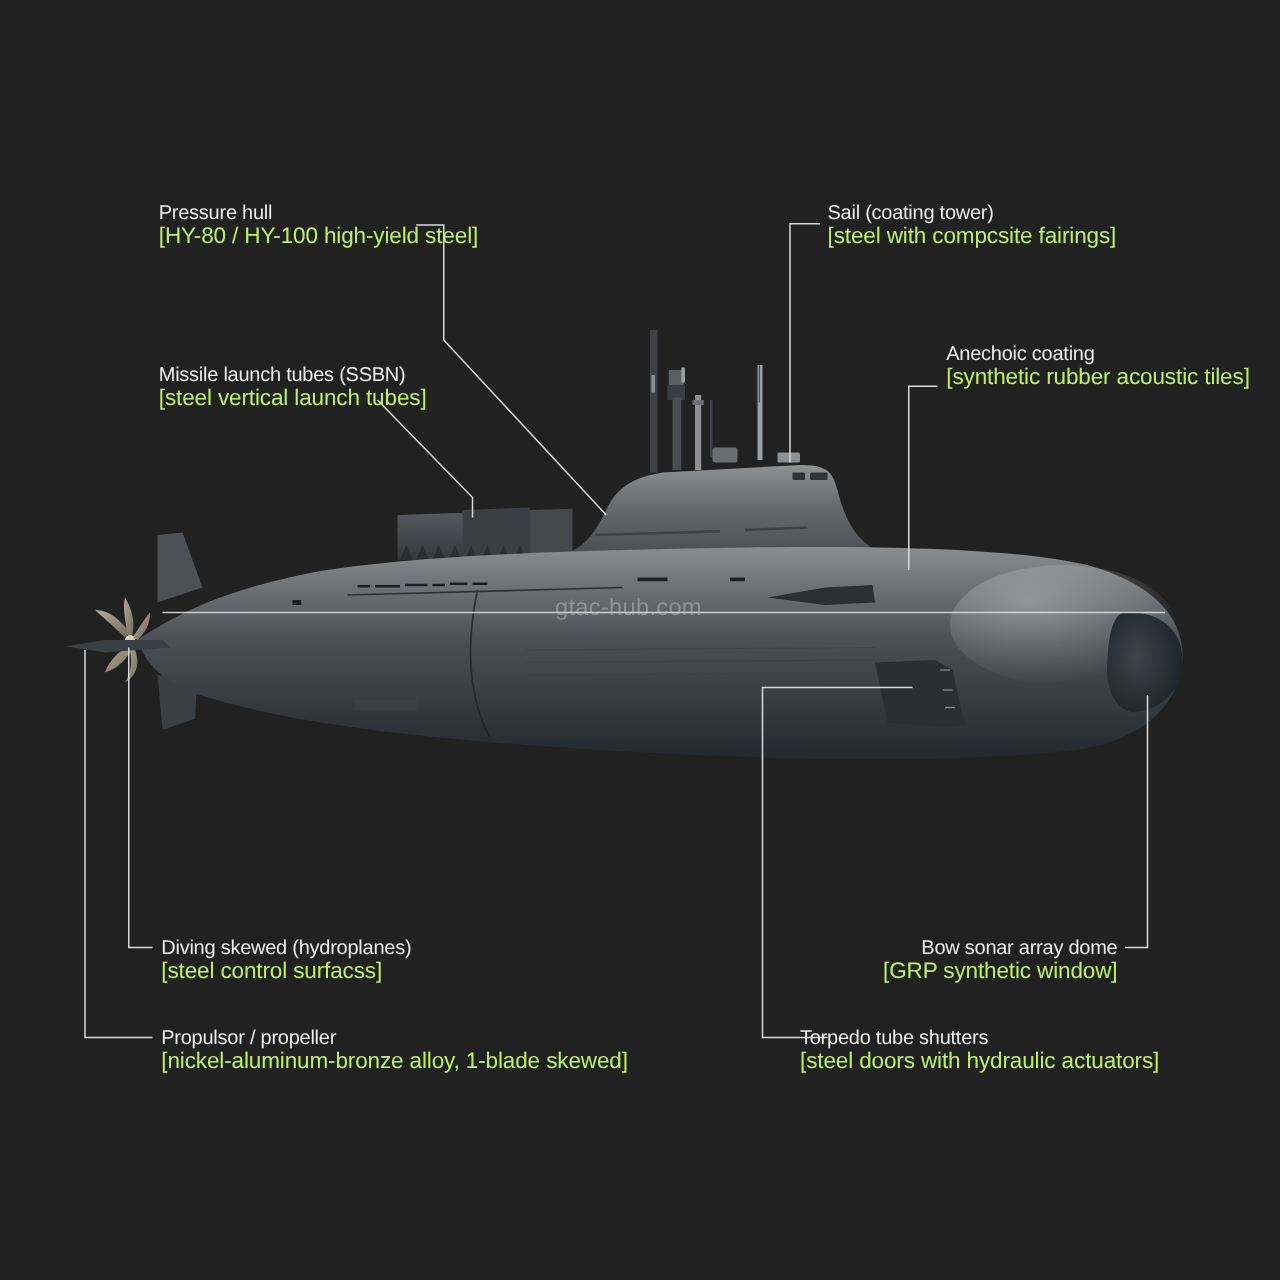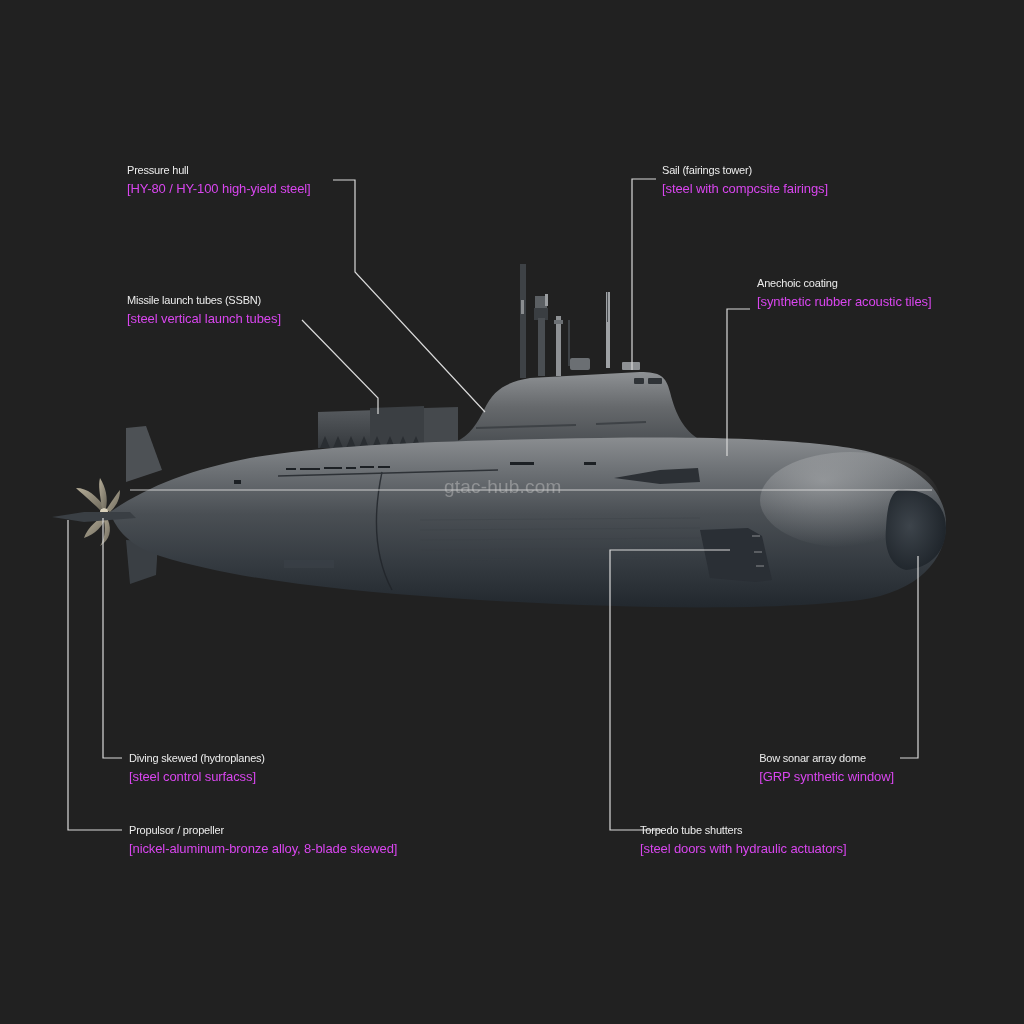--- a/index.html
+++ b/index.html
@@ -5,23 +5,23 @@
   html, body { margin:0; padding:0; }
   body {
     width:1024px; height:1024px; overflow:hidden;
     background:#212121;
     font-family:"Liberation Sans", "DejaVu Sans", sans-serif;
     position:relative;
   }
   #stage { position:absolute; left:0; top:0; width:1024px; height:1024px; }
   svg.art { position:absolute; left:0; top:0; }
   .callout { position:absolute; color:#e6e6e6; white-space:nowrap; }
-  .callout .title { font-size:11px; line-height:19px; letter-spacing:-0.2px; color:#ececec; }
-  .callout .sub { font-size:13px; line-height:17px; color:#d946ef; letter-spacing:-0.1px; }
-  .callout.right { }
+  .callout .title { font-size:16px; line-height:19px; letter-spacing:-0.2px; color:#ececec; }
+  .callout .sub { font-size:18px; line-height:17px; color:#bef264; letter-spacing:-0.1px; }
+  .callout.right { text-align:right; }
   .watermark {
     position:absolute; left:444px; top:476px;
     font-size:19px; color:rgba(200,200,200,0.45); letter-spacing:0.2px;
   }
 </style>
 </head>
 <body>
 
 <div id="stage">
 
@@ -181,42 +181,42 @@
   </svg>
 
   <div class="watermark">gtac-hub.com</div>
 
   <div class="callout" style="left:127px; top:161px;">
     <div class="title">Pressure hull</div>
     <div class="sub">[HY-80 / HY-100 high-yield steel]</div>
   </div>
 
   <div class="callout" style="left:662px; top:161px;">
-    <div class="title">Sail (fairings tower)</div>
+    <div class="title">Sail (coating tower)</div>
     <div class="sub">[steel with compcsite fairings]</div>
   </div>
 
   <div class="callout" style="left:127px; top:291px;">
     <div class="title">Missile launch tubes (SSBN)</div>
     <div class="sub">[steel vertical launch tubes]</div>
   </div>
 
   <div class="callout" style="left:757px; top:274px;">
     <div class="title">Anechoic coating</div>
     <div class="sub">[synthetic rubber acoustic tiles]</div>
   </div>
 
   <div class="callout" style="left:129px; top:749px;">
     <div class="title">Diving skewed (hydroplanes)</div>
     <div class="sub">[steel control surfacss]</div>
   </div>
 
   <div class="callout" style="left:129px; top:821px;">
     <div class="title">Propulsor / propeller</div>
-    <div class="sub">[nickel-aluminum-bronze alloy, 8-blade skewed]</div>
+    <div class="sub">[nickel-aluminum-bronze alloy, 1-blade skewed]</div>
   </div>
 
   <div class="callout right" style="right:130px; top:749px;">
     <div class="title">Bow sonar array dome</div>
     <div class="sub">[GRP synthetic window]</div>
   </div>
 
   <div class="callout" style="left:640px; top:821px;">
     <div class="title">Torpedo tube shutters</div>
     <div class="sub">[steel doors with hydraulic actuators]</div>

